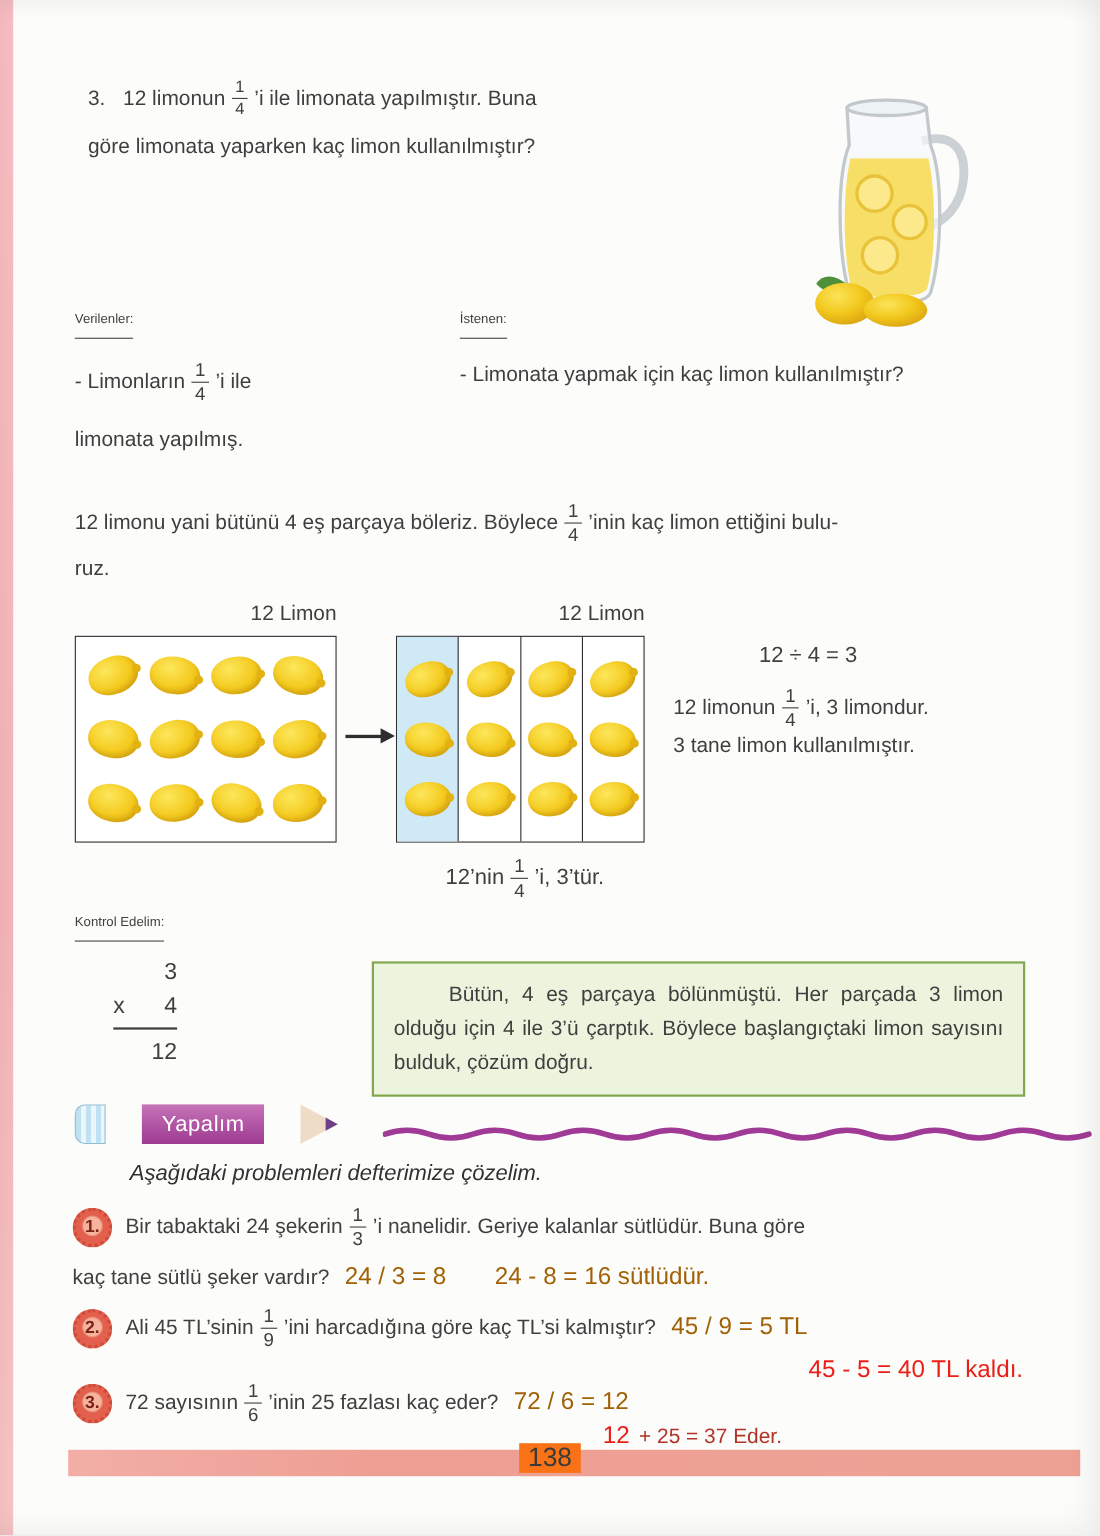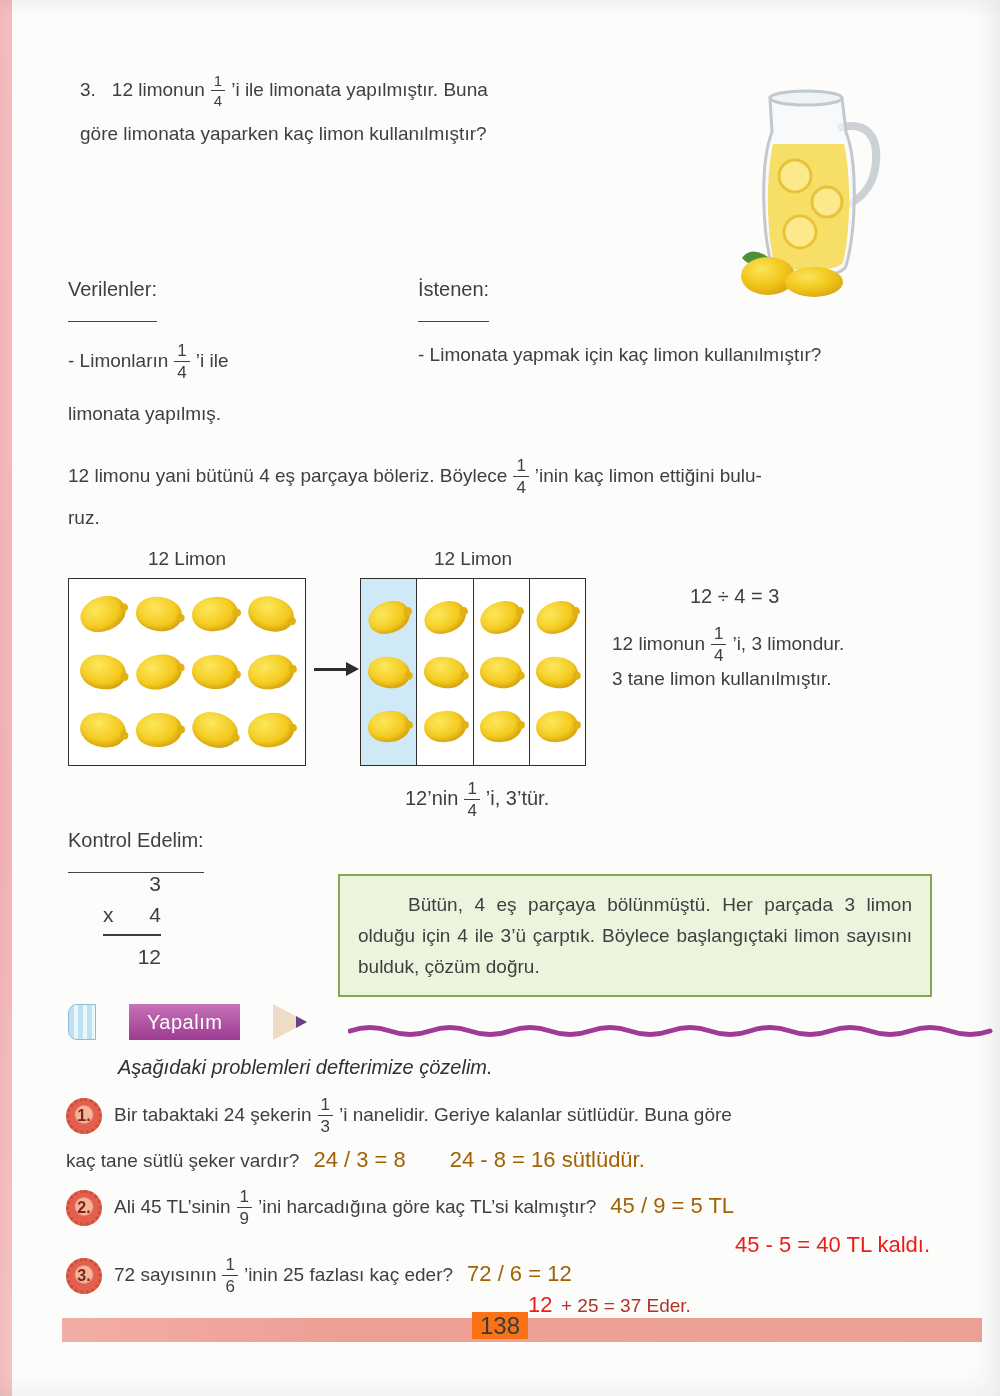--- a/index.html
+++ b/index.html
@@ -10,40 +10,40 @@
   .stripe{position:absolute;left:0;top:0;width:12px;height:100%;
         background:linear-gradient(#f6bcc1,#f3b3b6 60%,#f5c3c4);}
 
   
   .frac{display:inline-flex;flex-direction:column;align-items:center;vertical-align:middle;
         margin:0 6px;line-height:1;font-size:15px;}
   .frac .fn{padding:0 3px 2px;}
   .frac .fd{border-top:1.6px solid #3f3f3f;padding:2px 3px 0;}
   .frac.big{font-size:17px;}
 
-  .hd{display:inline-block;border-bottom:1.7px solid #454545;padding-bottom:20px;font-size:20px;}
+  .hd{display:inline-block;border-bottom:1.7px solid #454545;padding-bottom:10px;font-size:12px;}
 
   
   .prob-top{position:absolute;left:80px;top:68px;width:600px;font-size:19px;line-height:44px;}
   .prob-top .num{margin-right:16px;}
 
   
   .pitcher{position:absolute;left:738px;top:80px;}
 
   
   .col-verilenler{position:absolute;left:68px;top:278px;width:335px;font-size:19px;}
   .col-istenen{position:absolute;left:418px;top:278px;width:540px;font-size:19px;}
   .vitem{margin-top:20px;line-height:26px;}
 
   
   .cozum{position:absolute;left:68px;top:443px;width:878px;font-size:19px;}
   .cozum .ctext{margin-top:12px;line-height:42px;}
 
   
-  .diag-label{position:absolute;font-size:19px;text-align:center;top:548px;}
+  .diag-label{position:absolute;font-size:19px;text-align:right;top:548px;}
   .lbl1{left:68px;width:238px;}
   .lbl2{left:360px;width:226px;}
   .diag-box{position:absolute;top:578px;height:188px;border:1.8px solid #2e2e2e;background:#fff;box-sizing:border-box;}
   .box1{left:68px;width:238px;display:flex;flex-wrap:wrap;justify-content:space-around;
         align-content:space-around;padding:6px;}
   .box2{left:360px;width:226px;display:flex;padding:0;}
   .diag-col{flex:1;display:flex;flex-direction:column;align-items:center;justify-content:space-evenly;
         border-right:1.6px solid #2e2e2e;}
   .diag-col:last-child{border-right:none;}
   .diag-col.hl{background:#cfe9f6;}
@@ -98,21 +98,21 @@
         color:#7d2416;font-weight:bold;font-size:16px;}
   .prob{position:absolute;font-size:19px;}
   .prow{display:flex;align-items:center;gap:12px;}
   .p1{left:66px;top:1096px;width:910px;}
   .p1 .prow2{margin-top:12px;display:flex;align-items:baseline;}
   .p2{left:66px;top:1188px;width:930px;}
   .p3{left:66px;top:1256px;width:910px;}
   .ans{color:#a16207;font-size:22px;margin-left:14px;white-space:nowrap;}
   .ans.gap{margin-left:44px;text-align:right;}
   .ans2-p2{position:absolute;left:735px;top:1232px;color:#ea1f18;font-size:22px;}
-  .ans2-p3{position:absolute;left:528px;top:1292px;}
+  .ans2-p3{position:absolute;left:548px;top:1292px;}
   .ans2-p3 .big{color:#ea1f18;font-size:22px;}
   .ans2-p3 .rest{color:#b23128;font-size:19px;margin-left:4px;}
 
   
   .footer-bar{position:absolute;left:62px;top:1318px;width:920px;height:24px;
         background:linear-gradient(90deg,#f2aea6,#ee9f94 30%,#eda195);}
   .pagenum{position:absolute;top:1312px;left:0;right:0;text-align:center;}
   .pagenum span{background:#f97316;padding:0 8px;font-size:24px;color:#3a3a3a;}
 </style>
 </head>

